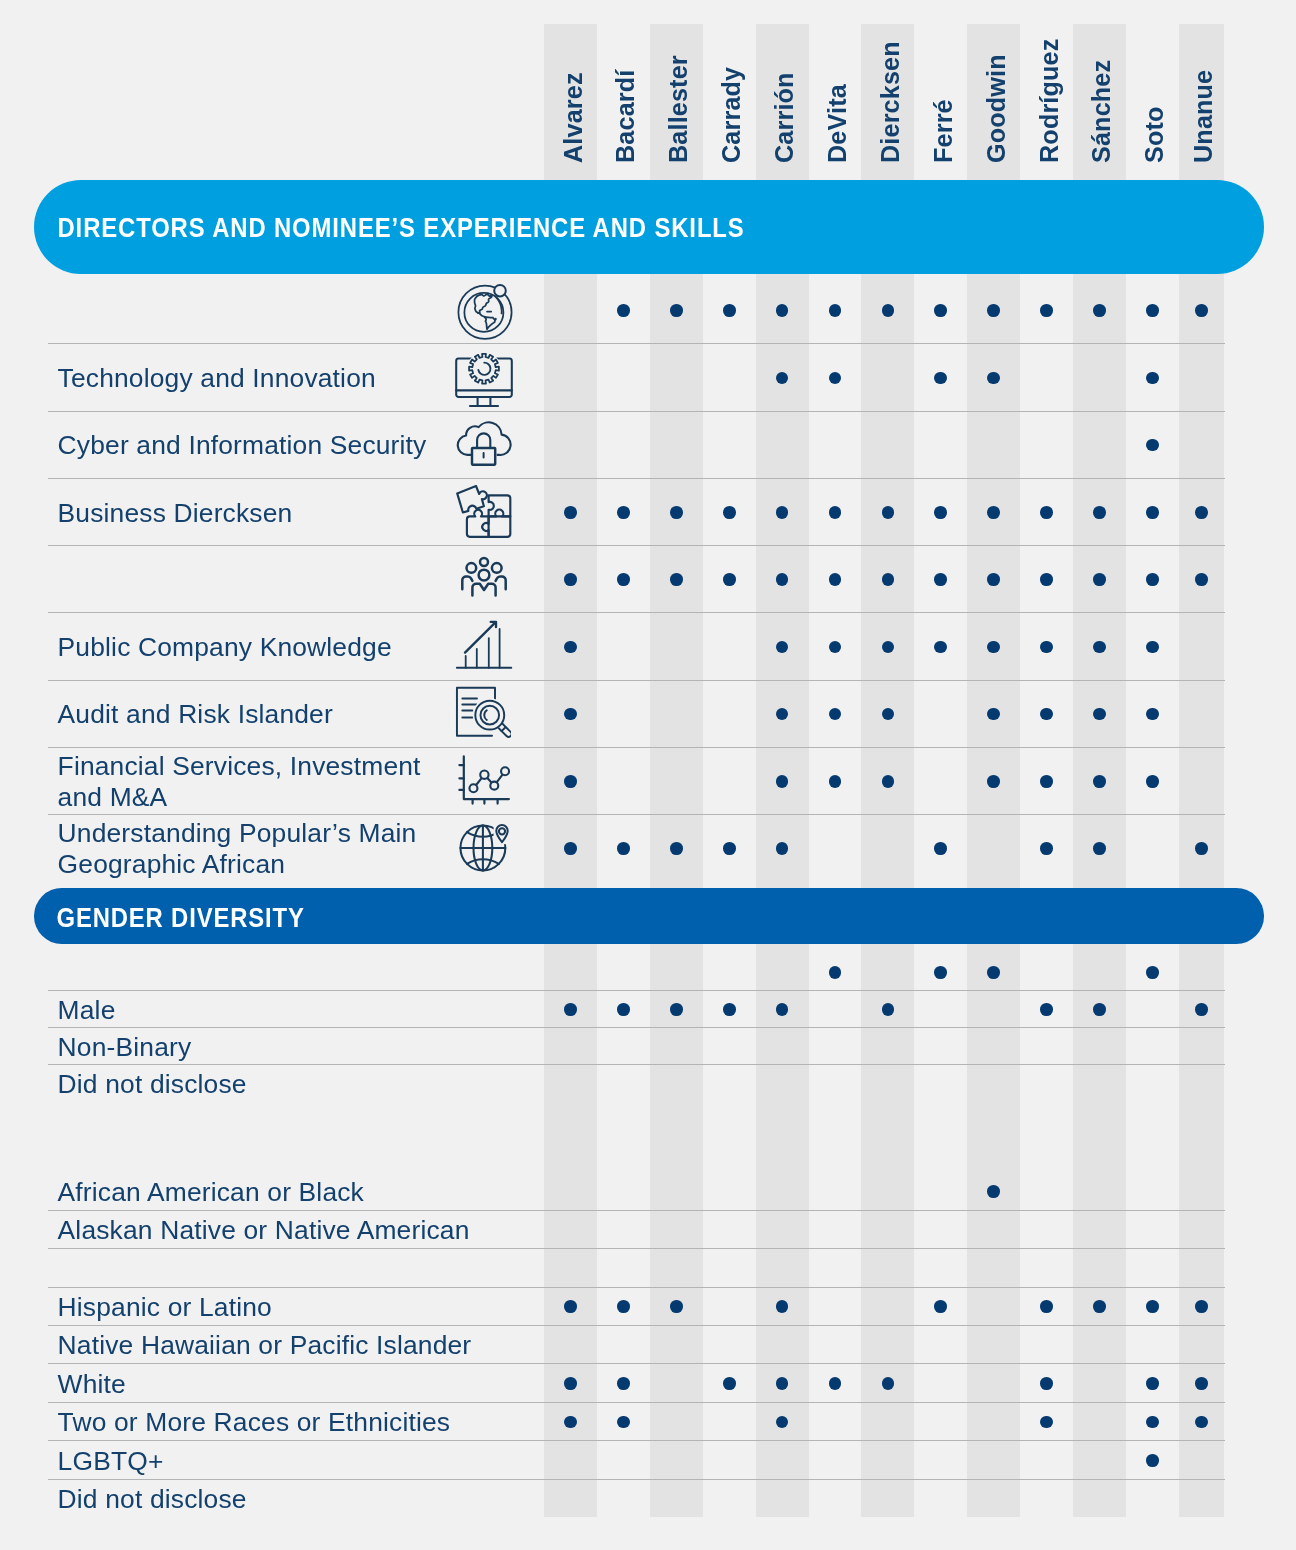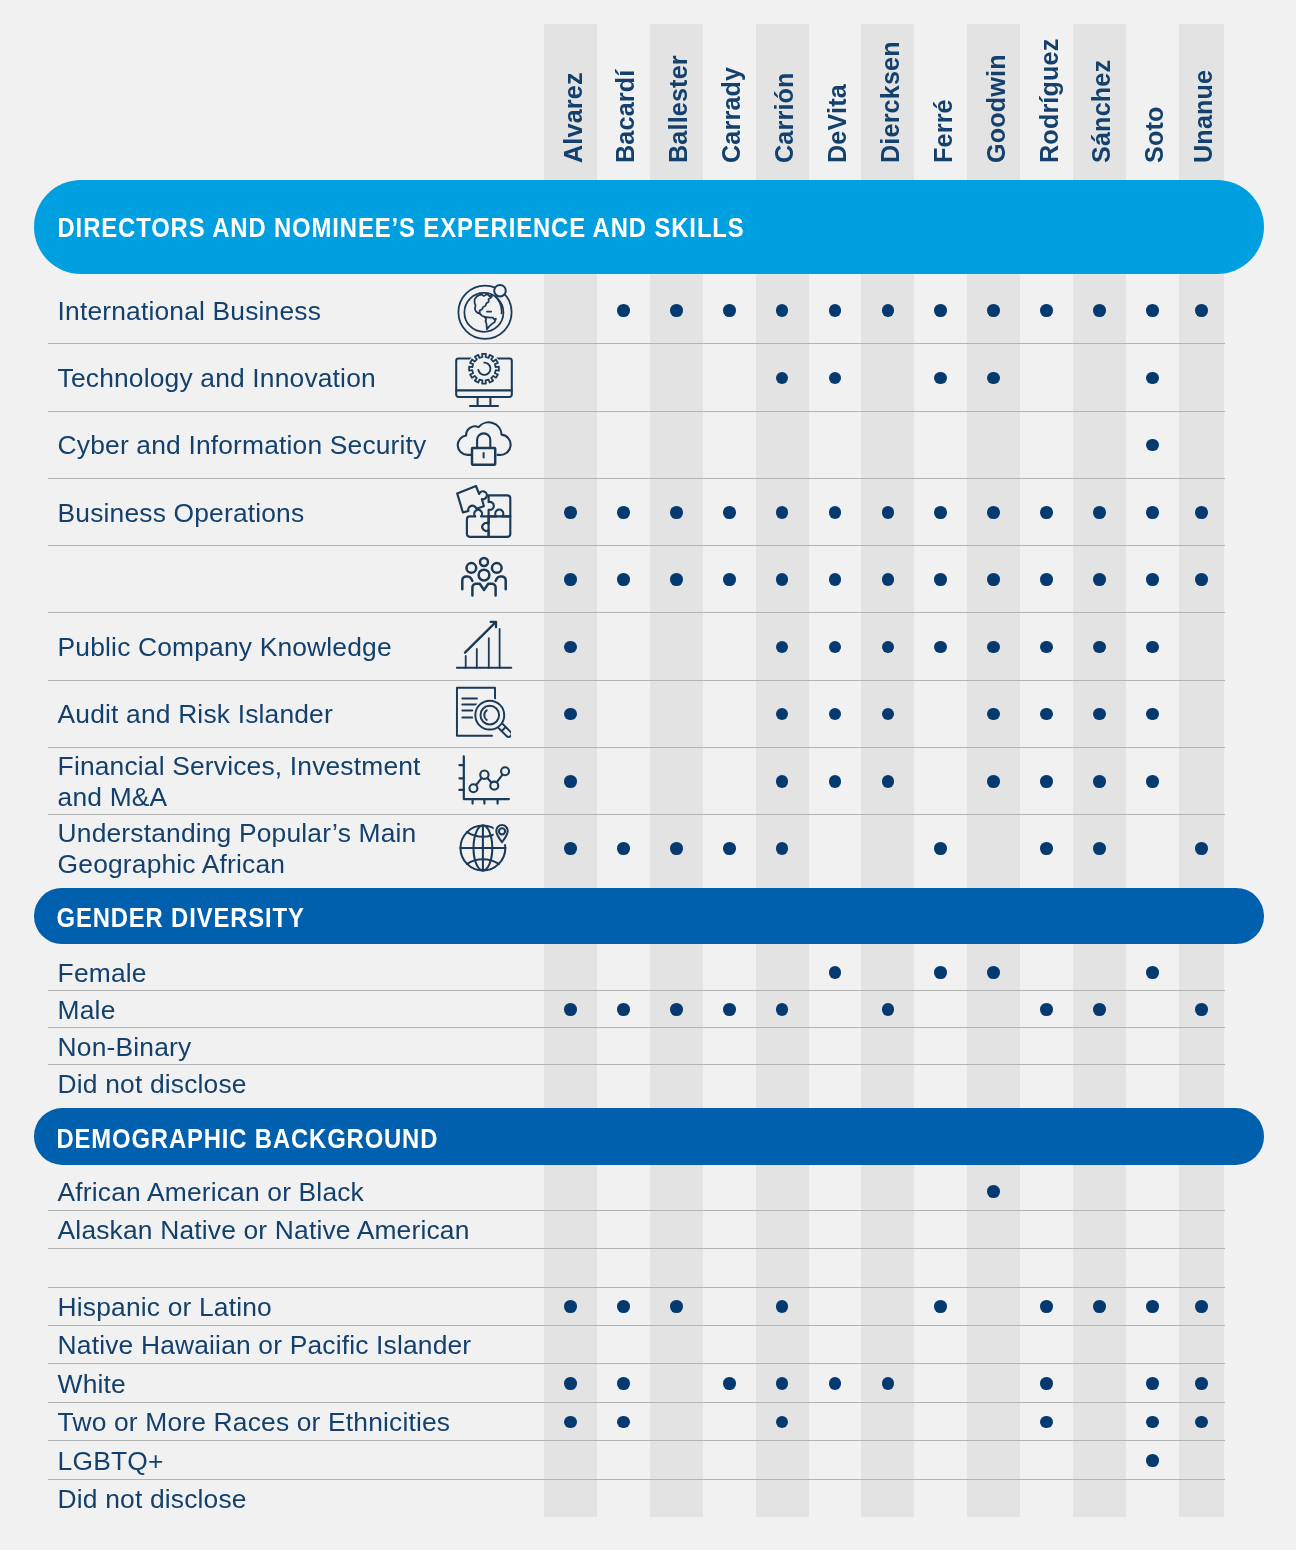--- a/index.html
+++ b/index.html
@@ -78,21 +78,20 @@
 <div class="name" style="left:993.67px;top:162.8px">Goodwin</div>
 <div class="name" style="left:1046.56px;top:162.8px">Rodríguez</div>
 <div class="name" style="left:1099.44px;top:162.8px">Sánchez</div>
 <div class="name" style="left:1152.33px;top:162.8px">Soto</div>
 <div class="name" style="left:1201.39px;top:162.8px">Unanue</div>
 </div>
 <div class="banner" style="left:33.7px;top:179.9px;width:1230.5px;height:93.7px;background:#009FE0;border-radius:46.9px;font-size:26.9px;padding-top:3.8px;box-sizing:border-box">
       <span class="banner-text" style="transform:scaleX(0.887)">DIRECTORS AND NOMINEE’S EXPERIENCE AND SKILLS</span>
     </div>
 <div class="row" style="left:0;top:276.10px;width:1296px;height:67.30px">
-<div class="row-label" style="left:57.6px;top:0;width:390px;height:67.30px;display:flex;align-items:center">International Business</div>
 <div class="icon" style="left:455.80px;top:5.45px;">
         <svg width="60" height="60" viewBox="0 0 60 60" fill="none" stroke="#1A3A58" stroke-width="1.75" stroke-linecap="round" stroke-linejoin="round">
 <circle cx="29.0" cy="30.2" r="26.6"></circle>
 <circle cx="27.9" cy="30.4" r="19.5"></circle>
 <path d="M21.0 14.2 C22.6 13.2 24.3 12.8 25.6 12.7 C26.6 12.6 27.0 13.9 27.8 14.0
  C28.6 14.1 29.6 12.4 31.2 12.4 C32.3 12.4 32.6 13.7 33.3 14.1 C34.0 14.5 35.3 13.4 35.8 13.8
  C36.3 14.2 35.4 15.2 34.6 15.8 C33.8 16.4 32.9 16.5 32.6 17.3 C32.3 18.1 33.0 19.2 32.6 19.9
  C32.2 20.6 31.0 20.6 30.4 21.3 C29.8 22.0 30.0 23.0 29.4 23.7 C28.8 24.4 27.6 24.5 27.0 25.2
  C26.4 25.9 26.6 26.9 26.0 27.4 C25.4 27.9 24.2 27.7 23.7 28.4 C23.2 29.1 24.2 30.0 23.8 30.6
  C23.5 31.0 22.6 30.8 22.0 31.2"></path>
@@ -154,21 +153,21 @@
 <rect x="17.2" y="17.5" width="25.5" height="25.0" fill="#F0F1F0" stroke="none"></rect>
 <path d="M23.1 33.9 V26.0 a6.6 6.6 0 0 1 13.2 0 V33.9"></path>
 <rect x="18.0" y="33.9" width="23.2" height="16.8" rx="0.6" stroke-width="2.45"></rect>
 <path d="M29.6 39.0 V43.6" stroke-width="2.0"></path>
 </svg>
       </div>
 <div class="dot" style="left:1145.98px;top:28.20px;width:12.7px;height:12.7px"></div>
 </div>
 <div class="sep" style="left:47.7px;top:477.90px;width:1177.7px"></div>
 <div class="row" style="left:0;top:477.90px;width:1296px;height:67.20px">
-<div class="row-label" style="left:57.6px;top:0;width:390px;height:67.20px;display:flex;align-items:center">Business Operations</div>
+<div class="row-label" style="left:57.6px;top:0;width:390px;height:67.20px;display:flex;align-items:center">Business Diercksen</div>
 <div class="icon" style="left:454.20px;top:6.80px;">
         <svg width="60" height="60" viewBox="0 0 60 60" fill="none" stroke="#1A3A58" stroke-width="2.15" stroke-linecap="round" stroke-linejoin="round">
 <path d="M34.6 10.4 H53.3 a3.0 3.0 0 0 1 3.0 3.0 V31.4 H34.6 V24.7
  A4.0 4.0 0 1 0 34.6 17.1 Z"></path>
 <path d="M34.6 31.4 H42.4 A4.0 4.0 0 1 1 48.2 31.4 H56.3 V48.8 a3.0 3.0 0 0 1 -3.0 3.0
  H34.6 Z"></path>
 <path d="M34.6 31.4 H27.0 A3.9 3.9 0 1 0 21.3 31.4 H15.9 a3.0 3.0 0 0 0 -3.0 3.0 V48.8
  a3.0 3.0 0 0 0 3.0 3.0 H34.6 V45.0 A3.9 3.9 0 1 1 34.6 38.9 Z"></path>
 <path d="M22.0 1.0 L25.2 9.0 A3.95 3.95 0 1 1 27.9 14.1 L29.9 21.2 L22.3 23.7
  A4.0 4.0 0 1 0 14.4 25.9 L8.9 27.5 L3.2 8.4 Z"></path>
@@ -322,21 +321,20 @@
 <div class="dot" style="left:775.76px;top:28.20px;width:12.7px;height:12.7px"></div>
 <div class="dot" style="left:934.43px;top:28.20px;width:12.7px;height:12.7px"></div>
 <div class="dot" style="left:1040.21px;top:28.20px;width:12.7px;height:12.7px"></div>
 <div class="dot" style="left:1093.10px;top:28.20px;width:12.7px;height:12.7px"></div>
 <div class="dot" style="left:1195.04px;top:28.20px;width:12.7px;height:12.7px"></div>
 </div>
 <div class="banner" style="left:33.7px;top:888.1px;width:1230.5px;height:55.6px;background:#0060AD;border-radius:27.8px;font-size:28.1px;padding-top:3.4px;box-sizing:border-box">
       <span class="banner-text" style="transform:scaleX(0.849)">GENDER DIVERSITY</span>
     </div>
 <div class="row" style="left:0;top:952.90px;width:1296px;height:37.10px">
-<div class="row-label" style="left:57.6px;top:0;width:470px;height:37.10px;display:flex;align-items:center">Female</div>
 <div class="dot" style="left:828.64px;top:13.10px;width:12.7px;height:12.7px"></div>
 <div class="dot" style="left:934.43px;top:13.10px;width:12.7px;height:12.7px"></div>
 <div class="dot" style="left:987.32px;top:13.10px;width:12.7px;height:12.7px"></div>
 <div class="dot" style="left:1145.98px;top:13.10px;width:12.7px;height:12.7px"></div>
 </div>
 <div class="sep" style="left:47.7px;top:990.00px;width:1177.7px"></div>
 <div class="row" style="left:0;top:990.00px;width:1296px;height:37.10px">
 <div class="row-label" style="left:57.6px;top:0;width:470px;height:37.10px;display:flex;align-items:center">Male</div>
 <div class="dot" style="left:564.20px;top:13.10px;width:12.7px;height:12.7px"></div>
 <div class="dot" style="left:617.09px;top:13.10px;width:12.7px;height:12.7px"></div>
@@ -349,23 +347,20 @@
 <div class="dot" style="left:1195.04px;top:13.10px;width:12.7px;height:12.7px"></div>
 </div>
 <div class="sep" style="left:47.7px;top:1027.10px;width:1177.7px"></div>
 <div class="row" style="left:0;top:1027.10px;width:1296px;height:37.10px">
 <div class="row-label" style="left:57.6px;top:0;width:470px;height:37.10px;display:flex;align-items:center">Non-Binary</div>
 </div>
 <div class="sep" style="left:47.7px;top:1064.20px;width:1177.7px"></div>
 <div class="row" style="left:0;top:1064.20px;width:1296px;height:37.10px">
 <div class="row-label" style="left:57.6px;top:0;width:470px;height:37.10px;display:flex;align-items:center">Did not disclose</div>
 </div>
-<div class="banner" style="left:33.7px;top:1108.2px;width:1230.5px;height:56.6px;background:#0060AD;border-radius:28.3px;font-size:28.1px;padding-top:5.4px;box-sizing:border-box">
-      <span class="banner-text" style="transform:scaleX(0.849)">DEMOGRAPHIC BACKGROUND</span>
-    </div>
 <div class="row" style="left:0;top:1171.20px;width:1296px;height:38.40px">
 <div class="row-label" style="left:57.6px;top:0;width:470px;height:38.40px;display:flex;align-items:center">African American or Black</div>
 <div class="dot" style="left:987.32px;top:13.75px;width:12.7px;height:12.7px"></div>
 </div>
 <div class="sep" style="left:47.7px;top:1209.60px;width:1177.7px"></div>
 <div class="row" style="left:0;top:1209.60px;width:1296px;height:38.50px">
 <div class="row-label" style="left:57.6px;top:0;width:470px;height:38.50px;display:flex;align-items:center">Alaskan Native or Native American</div>
 </div>
 <div class="sep" style="left:47.7px;top:1248.10px;width:1177.7px"></div>
 <div class="sep" style="left:47.7px;top:1286.50px;width:1177.7px"></div>

